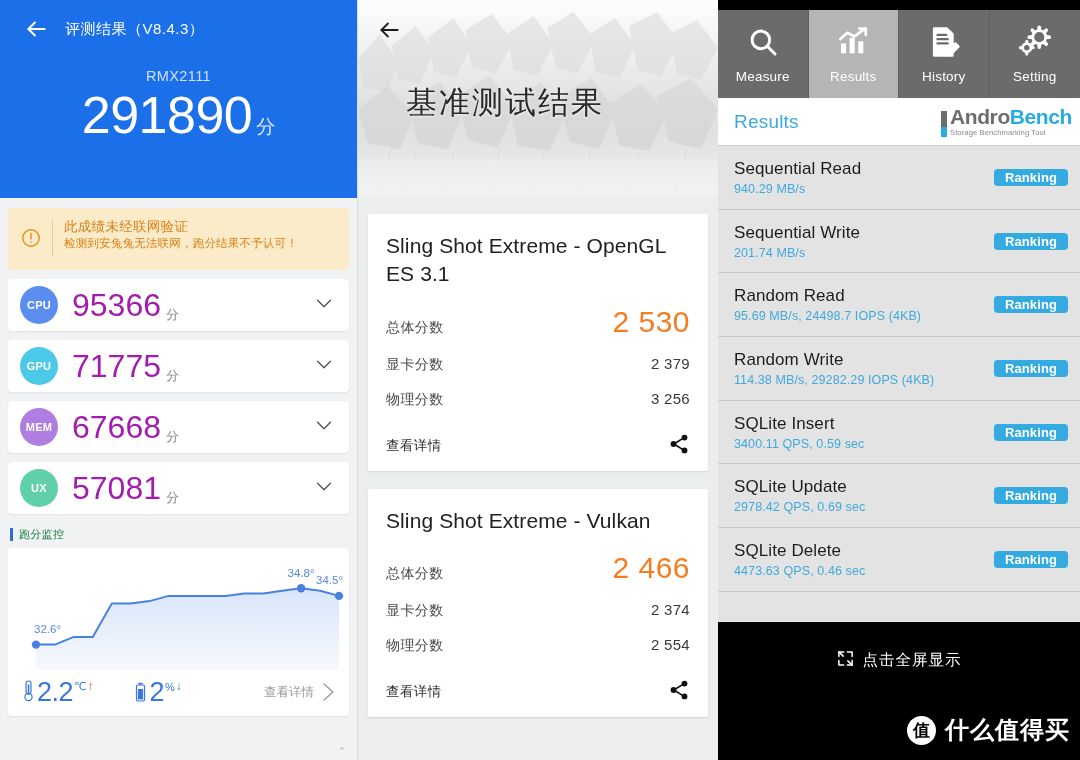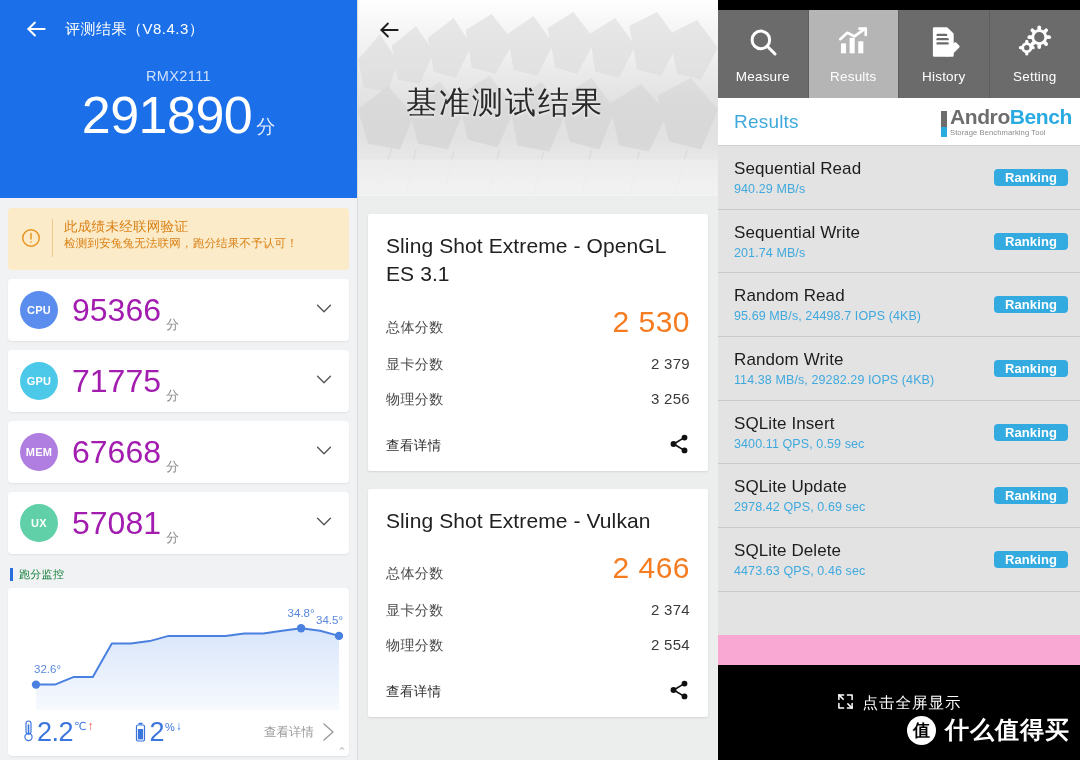--- a/index.html
+++ b/index.html
@@ -34,21 +34,21 @@
     padding: 9px 10px 10px 10px; display: flex; align-items: flex-start; height: 62px;
   }
   .warn-ico { flex: 0 0 26px; color: #E8921E; display: flex; align-items: center; justify-content: center; height: 42px; }
   .warn-sep { width: 1px; background: #EEC98B; height: 38px; margin: 2px 11px 0 8px; flex: 0 0 1px; }
   .warn-txt { padding-top: 1px; }
   .warn-t1 { font-size: 13.5px; color: #D98016; letter-spacing: .3px; }
   .warn-t2 { font-size: 11.5px; color: #D98016; letter-spacing: .2px; }
 
   .score-card {
     margin: 9px 8px 0 8px; background: #fff; border-radius: 4px;
-    height: 62px; display: flex; align-items: center; padding: 0 14px 0 12px;
+    height: 52px; display: flex; align-items: center; padding: 0 14px 0 12px;
     box-shadow: 0 1px 2px rgba(0,0,0,0.07);
   }
   .sc-badge {
     width: 38px; height: 38px; border-radius: 50%; flex: 0 0 38px;
     display: flex; align-items: center; justify-content: center;
     color: #fff; font-size: 11px; font-weight: 700; letter-spacing: .3px;
   }
   .sc-num { font-size: 32px; color: #a21caf; font-weight: 300; margin-left: 14px; letter-spacing: 0px; }
   .sc-unit { font-size: 13px; color: #8a8a8a; margin-left: 5px; align-self: flex-end; padding-bottom: 7px; }
   .sc-spacer { flex: 1 1 auto; }
@@ -100,21 +100,21 @@
   .mc-row { display: flex; align-items: baseline; justify-content: space-between; margin-top: 16px; }
   .mc-label { font-size: 14px; color: #4a4a4a; letter-spacing: .4px; }
   .mc-main { font-size: 30px; color: #F57C20; font-weight: 400; letter-spacing: .5px; }
   .mc-val { font-size: 15px; color: #3a3a3a; letter-spacing: .3px; }
   .mc-foot { display: flex; align-items: center; justify-content: space-between; height: 50px; margin-top: 12px; }
   .mc-detail { font-size: 13.5px; color: #2e2e2e; letter-spacing: .4px; }
   .share-ico { color: #111; }
 
   
   .panel-right {
-    width: 362px; height: 760px; background: #f9a8d4; position: relative; overflow: hidden;
+    width: 362px; height: 760px; background: #8b5cf6; position: relative; overflow: hidden;
     flex: 0 0 362px;
   }
   .ab-topbar { height: 10px; background: #000; }
   .ab-tabs { display: flex; height: 88px; }
   .ab-tab {
     flex: 1 1 25%; background: #6b6b6b; color: #fff;
     display: flex; flex-direction: column; align-items: center; justify-content: center;
     border-right: 1px solid #5e5e5e; gap: 6px;
   }
   .ab-tab:last-child { border-right: none; }
@@ -138,21 +138,21 @@
   }
   .ab-row-txt { flex: 1 1 auto; }
   .ab-name { font-size: 17px; color: #1d1d1d; letter-spacing: .1px; }
   .ab-val { font-size: 12.5px; color: #3FA9DE; margin-top: 3px; letter-spacing: .1px; }
   .ab-rank {
     background: #34ABE0; color: #fff; border-radius: 4px;
     font-size: 13px; font-weight: 700; padding: 1px 11px; letter-spacing: .1px;
   }
   .ab-filler { background: #e3e3e3; height: 43px; }
   .ab-black {
-    position: absolute; left: 0; right: 0; bottom: 0; height: 95px; background: #000;
+    position: absolute; left: 0; right: 0; bottom: 0; height: 138px; background: #000;
   }
   .ab-fs { display: flex; align-items: center; justify-content: center; gap: 9px; margin-top: 28px; color: #fff; }
   .ab-fs .lbl { font-size: 15.5px; letter-spacing: 1px; }
   .wm { position: absolute; right: 10px; bottom: 14px; display: flex; align-items: center; gap: 9px; }
   .wm-circle {
     width: 29px; height: 29px; border-radius: 50%; background: #fff; color: #000;
     display: flex; align-items: center; justify-content: center; font-size: 17px; font-weight: 700;
   }
   .wm-txt { color: #fff; font-size: 24px; font-weight: 700; letter-spacing: 1px; }
 </style>

